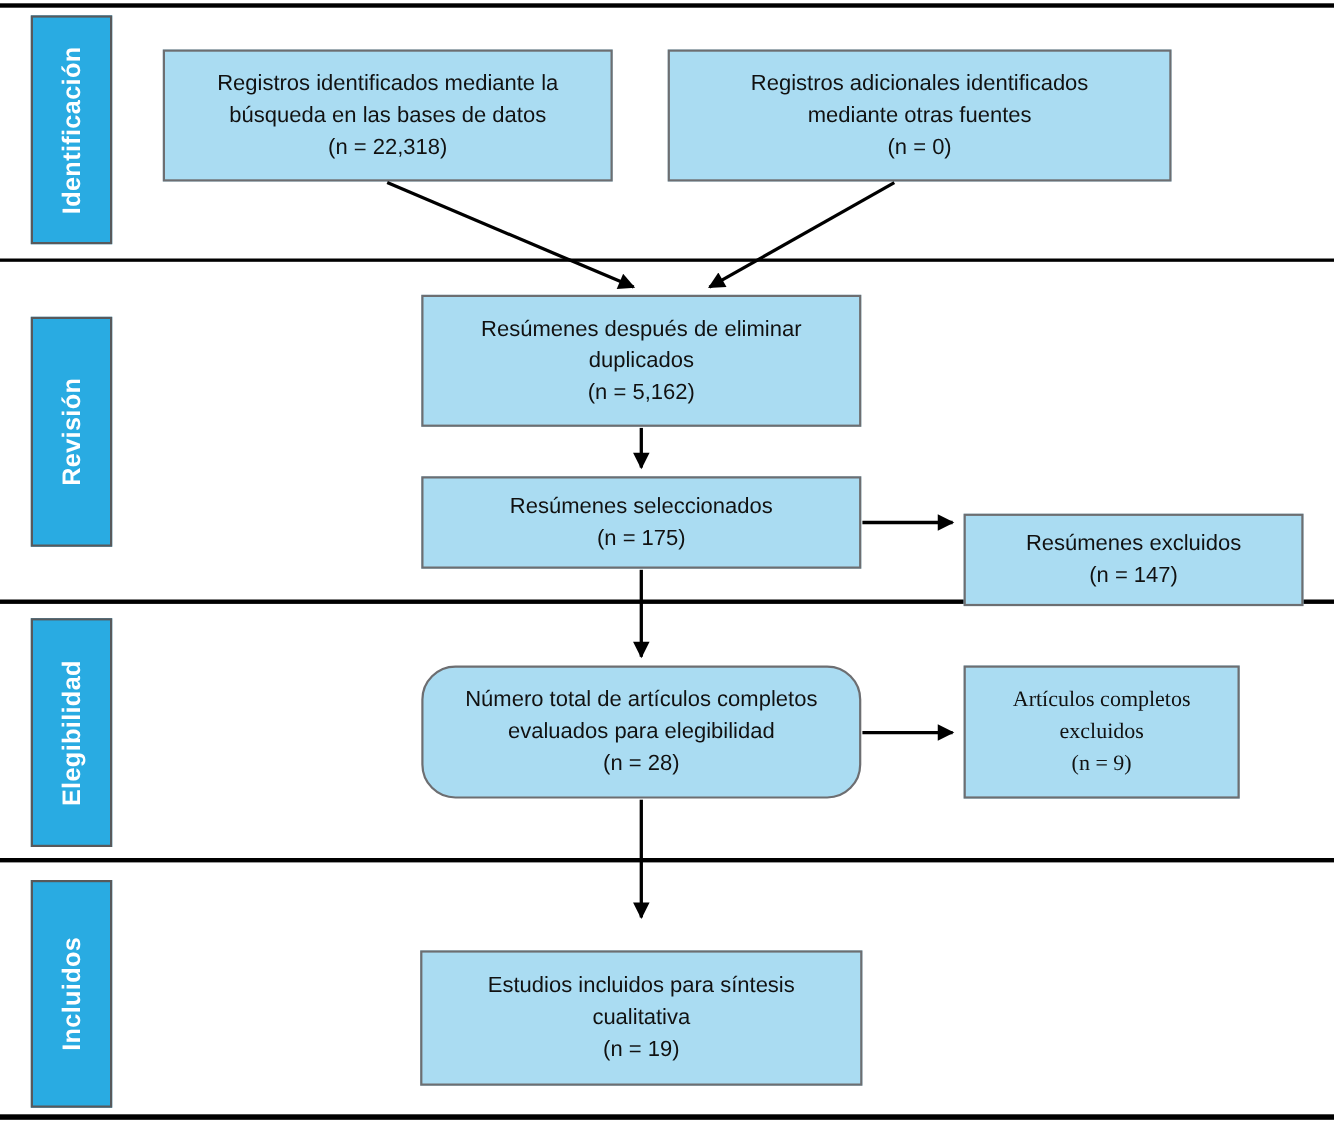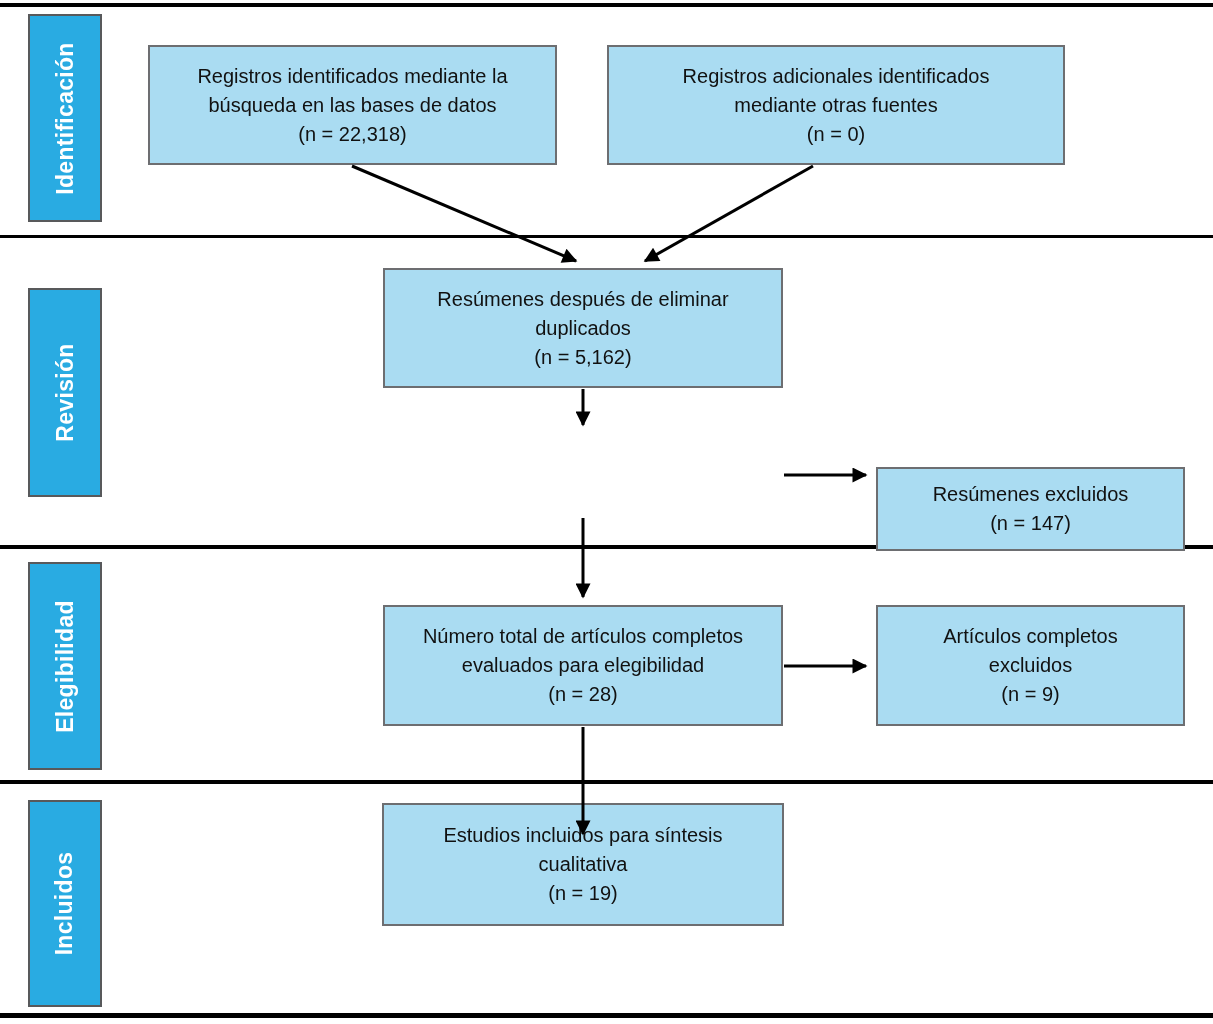--- a/index.html
+++ b/index.html
@@ -36,23 +36,23 @@
   }
   .fbox .btext {
     width:100%; text-align:center; white-space:pre-line;
     color:#111111; font-size:20px; line-height:29px;
   }
   .fbox.b1 { left:148px; top:45px;  width:409px; height:120px; }
   .fbox.b2 { left:607px; top:45px;  width:458px; height:120px; }
   .fbox.b3 { left:383px; top:268px; width:400px; height:120px;justify-content:center; }
   .fbox.b4 { left:383px; top:433px; width:400px; height:84px; }
   .fbox.e1 { left:876px; top:433px; width:309px; height:84px;margin-top:34px; }
-  .fbox.b5 { left:383px; top:605px; width:400px; height:121px; }
-  .fbox.e2 { left:876px; top:605px; width:309px; height:121px; }
-  .fbox.b6 { left:382px; top:803px; width:402px; height:123px; }
+  .fbox.b5 { left:383px; top:605px; width:400px; height:121px;border-radius:31px; }
+  .fbox.e2 { left:876px; top:605px; width:251px; height:121px;font-family:Liberation Serif, serif; }
+  .fbox.b6 { left:382px; top:864px; width:402px; height:123px; }
 
   svg.overlay { position:absolute; left:0; top:0; pointer-events:none; }
   svg.overlay path.conn { stroke:#000000; stroke-width:3; fill:none; }
 </style>
 </head>
 <body>
 
 <div class="canvas">
 
   <div class="hline top"></div>
@@ -82,20 +82,24 @@
   <div class="fbox b2">
     <div class="btext">Registros adicionales identificados
 mediante otras fuentes
 (n = 0)</div>
   </div>
   <div class="fbox b3">
     <div class="btext">Resúmenes después de eliminar
 duplicados
 (n = 5,162)</div>
   </div>
+  <div class="fbox b4">
+    <div class="btext">Resúmenes seleccionados
+(n = 175)</div>
+  </div>
   <div class="fbox e1">
     <div class="btext">Resúmenes excluidos
 (n = 147)</div>
   </div>
   <div class="fbox b5">
     <div class="btext">Número total de artículos completos
 evaluados para elegibilidad
 (n = 28)</div>
   </div>
   <div class="fbox e2">

